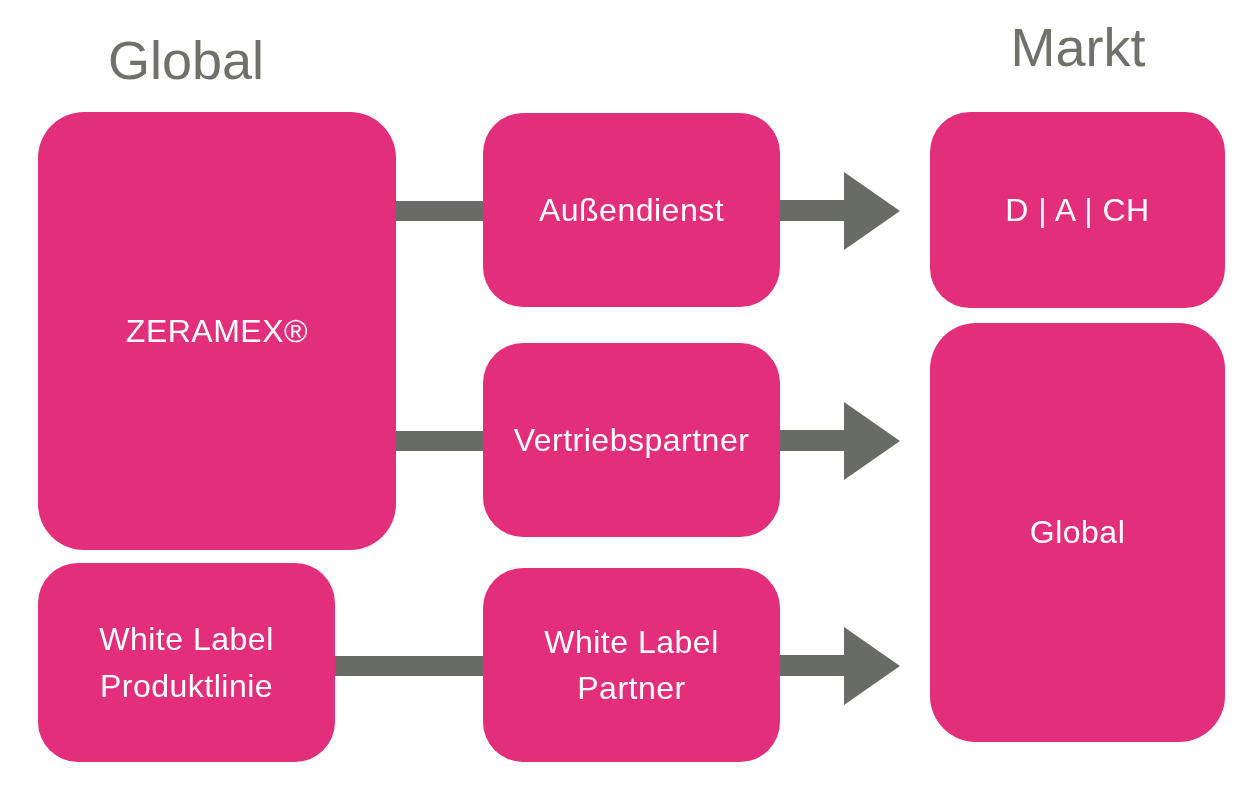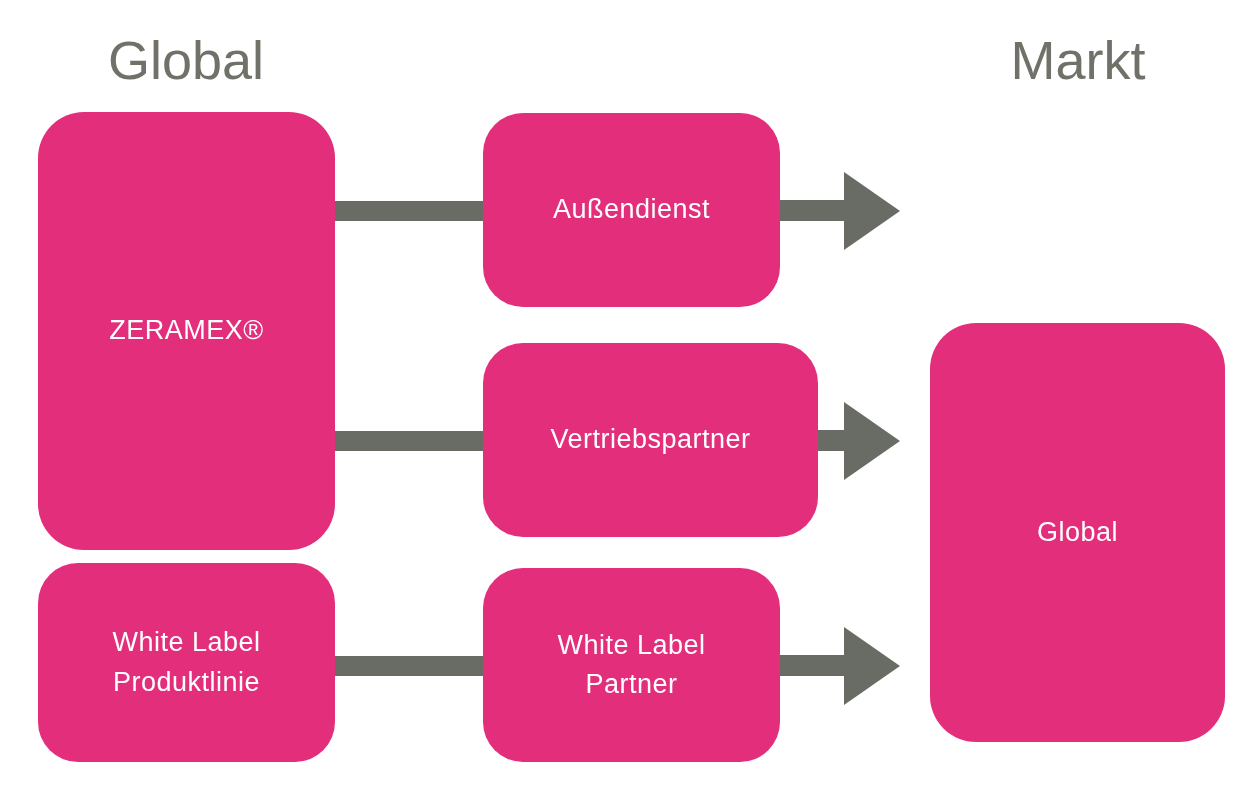--- a/index.html
+++ b/index.html
@@ -31,21 +31,21 @@
   .node {
     position: absolute;
     background: var(--node);
     display: flex;
     align-items: center;
     justify-content: center;
     text-align: center;
   }
   .node-label {
     color: var(--node-text);
-    font-size: 27px;
+    font-size: 32px;
     line-height: 1.45;
     white-space: pre-line;
     letter-spacing: 0.5px;
   }
   .bar {
     position: absolute;
     background: var(--connector);
   }
   .arrow-shaft {
     position: absolute;
@@ -59,51 +59,54 @@
     border-bottom: 39px solid transparent;
     border-left: 56px solid var(--connector);
   }
 </style>
 </head>
 <body>
 
 <div class="canvas">
 
   <div class="heading" style="left:186px; top:33px;">Global</div>
-  <div class="heading" style="left:1078px; top:33px;text-align:right;">Markt</div>
+  <div class="heading" style="left:1078px; top:20px;text-align:right;">Markt</div>
 
   <div class="bar" style="left:333px; top:201px; width:152px; height:20px;"></div>
   <div class="bar" style="left:333px; top:431px; width:152px; height:20px;"></div>
   <div class="bar" style="left:333px; top:656px; width:152px; height:20px;"></div>
 
   <div class="arrow-shaft" style="left:779px; top:200px; width:66px; height:21px;"></div>
   <div class="arrow-head" style="left:844px; top:172px;"></div>
 
   <div class="arrow-shaft" style="left:779px; top:430px; width:66px; height:21px;"></div>
   <div class="arrow-head" style="left:844px; top:402px;"></div>
 
   <div class="arrow-shaft" style="left:779px; top:655px; width:66px; height:21px;"></div>
   <div class="arrow-head" style="left:844px; top:627px;"></div>
 
-  <div class="node" style="left:38px; top:112px; width:297px; height:438px; border-radius:46px;">
+  <div class="node" style="left:38px; top:112px; width:358px; height:438px; border-radius:46px;">
     <span class="node-label">ZERAMEX®</span>
   </div>
   <div class="node" style="left:38px; top:563px; width:297px; height:199px; border-radius:40px;">
     <span class="node-label">White Label
 Produktlinie</span>
   </div>
 
   <div class="node" style="left:483px; top:113px; width:297px; height:194px; border-radius:40px;">
     <span class="node-label">Außendienst</span>
   </div>
-  <div class="node" style="left:483px; top:343px; width:335px; height:194px; border-radius:40px;">
+  <div class="node" style="left:483px; top:343px; width:297px; height:194px; border-radius:40px;">
     <span class="node-label">Vertriebspartner</span>
   </div>
   <div class="node" style="left:483px; top:568px; width:297px; height:194px; border-radius:40px;">
     <span class="node-label">White Label
 Partner</span>
   </div>
 
+  <div class="node" style="left:930px; top:112px; width:295px; height:196px; border-radius:40px;">
+    <span class="node-label">D | A | CH</span>
+  </div>
   <div class="node" style="left:930px; top:323px; width:295px; height:419px; border-radius:46px;">
     <span class="node-label">Global</span>
   </div>
 
 </div>
 
 </body></html>

